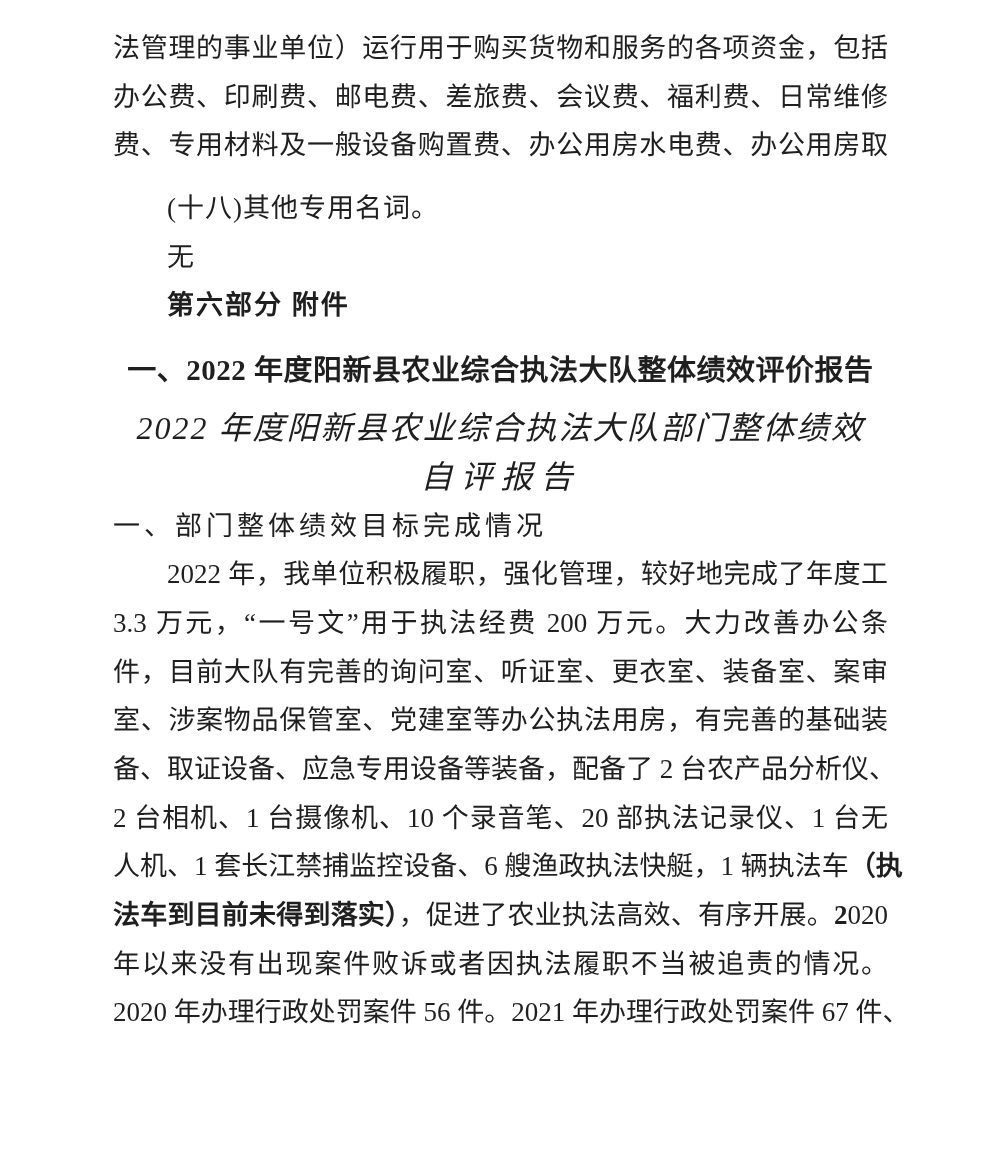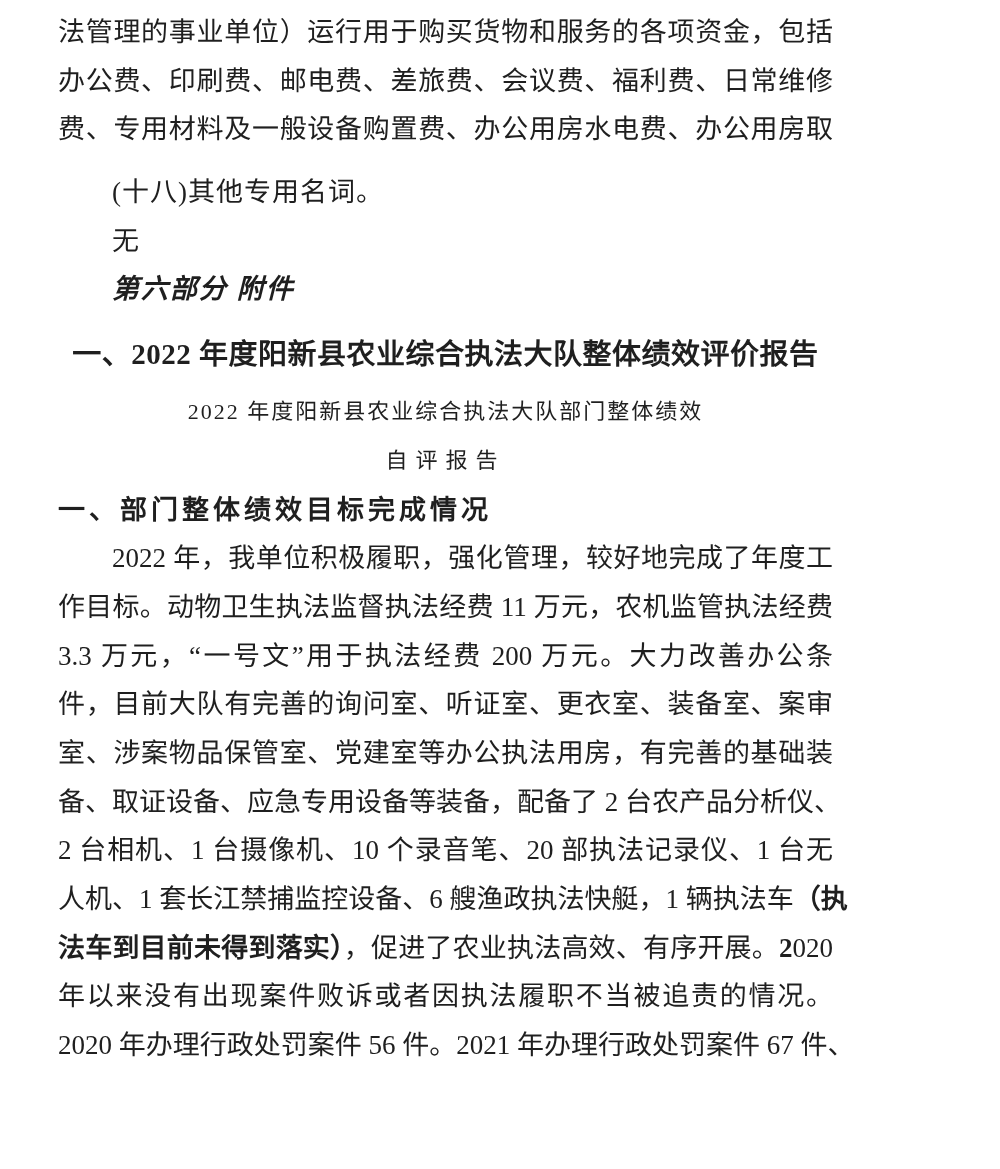--- a/index.html
+++ b/index.html
@@ -10,22 +10,22 @@
   body {
     width: 1000px;
     height: 1169px;
     position: relative;
     font-family: "Liberation Serif", "DejaVu Serif", serif;
     color: #1f1f1f;
     overflow: hidden;
   }
   .page {
     width: 775px;
-    margin-left: 58px;
-    padding-top: 8px;
+    margin-left: 113px;
+    padding-top: 24px;
     font-size: 27px;
     line-height: 48.7px;
   }
   
   .line {
     text-align: justify;
     text-align-last: justify;
     white-space: nowrap;
     height: 48.7px;
   }
@@ -39,55 +39,54 @@
     text-indent: 2em;
     height: 48.7px;
     letter-spacing: 1px;
   }
   .bold {
     font-weight: bold;
   }
   .section-heading {
     font-weight: bold;
     letter-spacing: 2px;
-    font-style: italic;
   }
   .attachment-title {
     margin-top: 14px;
     height: 52px;
     line-height: 52px;
     text-align: left;
     text-align-last: center;
     text-indent: 0;
     font-size: 29px;
     font-weight: bold;
     letter-spacing: 0.5px;
     white-space: nowrap;
   }
   .script-line {
     text-align: center;
     text-align-last: center;
     text-indent: 0;
-    font-size: 22px;
+    font-size: 32px;
+    font-style: italic;
     letter-spacing: 2px;
     height: 48.7px;
     white-space: nowrap;
   }
   .script-line.short {
     letter-spacing: 8px;
     text-align: right;
   }
   .sub-heading {
     text-align: center;
     text-align-last: left;
     text-indent: 0;
     letter-spacing: 4px;
     height: 48.7px;
     white-space: nowrap;
-    font-weight: bold;
   }
   #item18 { margin-top: 14px; }
   #script1 { margin-top: 8px; }
 </style>
 </head>
 <body>
 
 <div class="page">
 
   <div id="para1">
@@ -105,21 +104,20 @@
   <div class="attachment-title">一、2022 年度阳新县农业综合执法大队整体绩效评价报告</div>
 
   <div id="script1" class="script-line">2022 年度阳新县农业综合执法大队部门整体绩效</div>
 
   <div class="script-line short">自评报告</div>
 
   <div class="sub-heading">一、部门整体绩效目标完成情况</div>
 
   <div id="para2">
       <div class="line indent"><span>2022 年，我单位积极履职，强化管理，较好地完成了年度工</span></div>
-      <div class="line"><span>作目标。动物卫生执法监督执法经费 11 万元，农机监管执法经费</span></div>
       <div class="line"><span>3.3 万元，“一号文”用于执法经费 200 万元。大力改善办公条</span></div>
       <div class="line"><span>件，目前大队有完善的询问室、听证室、更衣室、装备室、案审</span></div>
       <div class="line"><span>室、涉案物品保管室、党建室等办公执法用房，有完善的基础装</span></div>
       <div class="line"><span>备、取证设备、应急专用设备等装备，配备了 2 台农产品分析仪、</span></div>
       <div class="line"><span>2 台相机、1 台摄像机、10 个录音笔、20 部执法记录仪、1 台无</span></div>
       <div class="line"><span>人机、1 套长江禁捕监控设备、6 艘渔政执法快艇，1 辆执法车</span><span class="bold">（执</span></div>
       <div class="line"><span class="bold">法车到目前未得到落实）</span><span>，促进了农业执法高效、有序开展。</span><span class="bold">2</span><span>020</span></div>
       <div class="line"><span>年以来没有出现案件败诉或者因执法履职不当被追责的情况。</span></div>
       <div class="line"><span>2020 年办理行政处罚案件 56 件。2021 年办理行政处罚案件 67 件、</span></div>
     </div>

